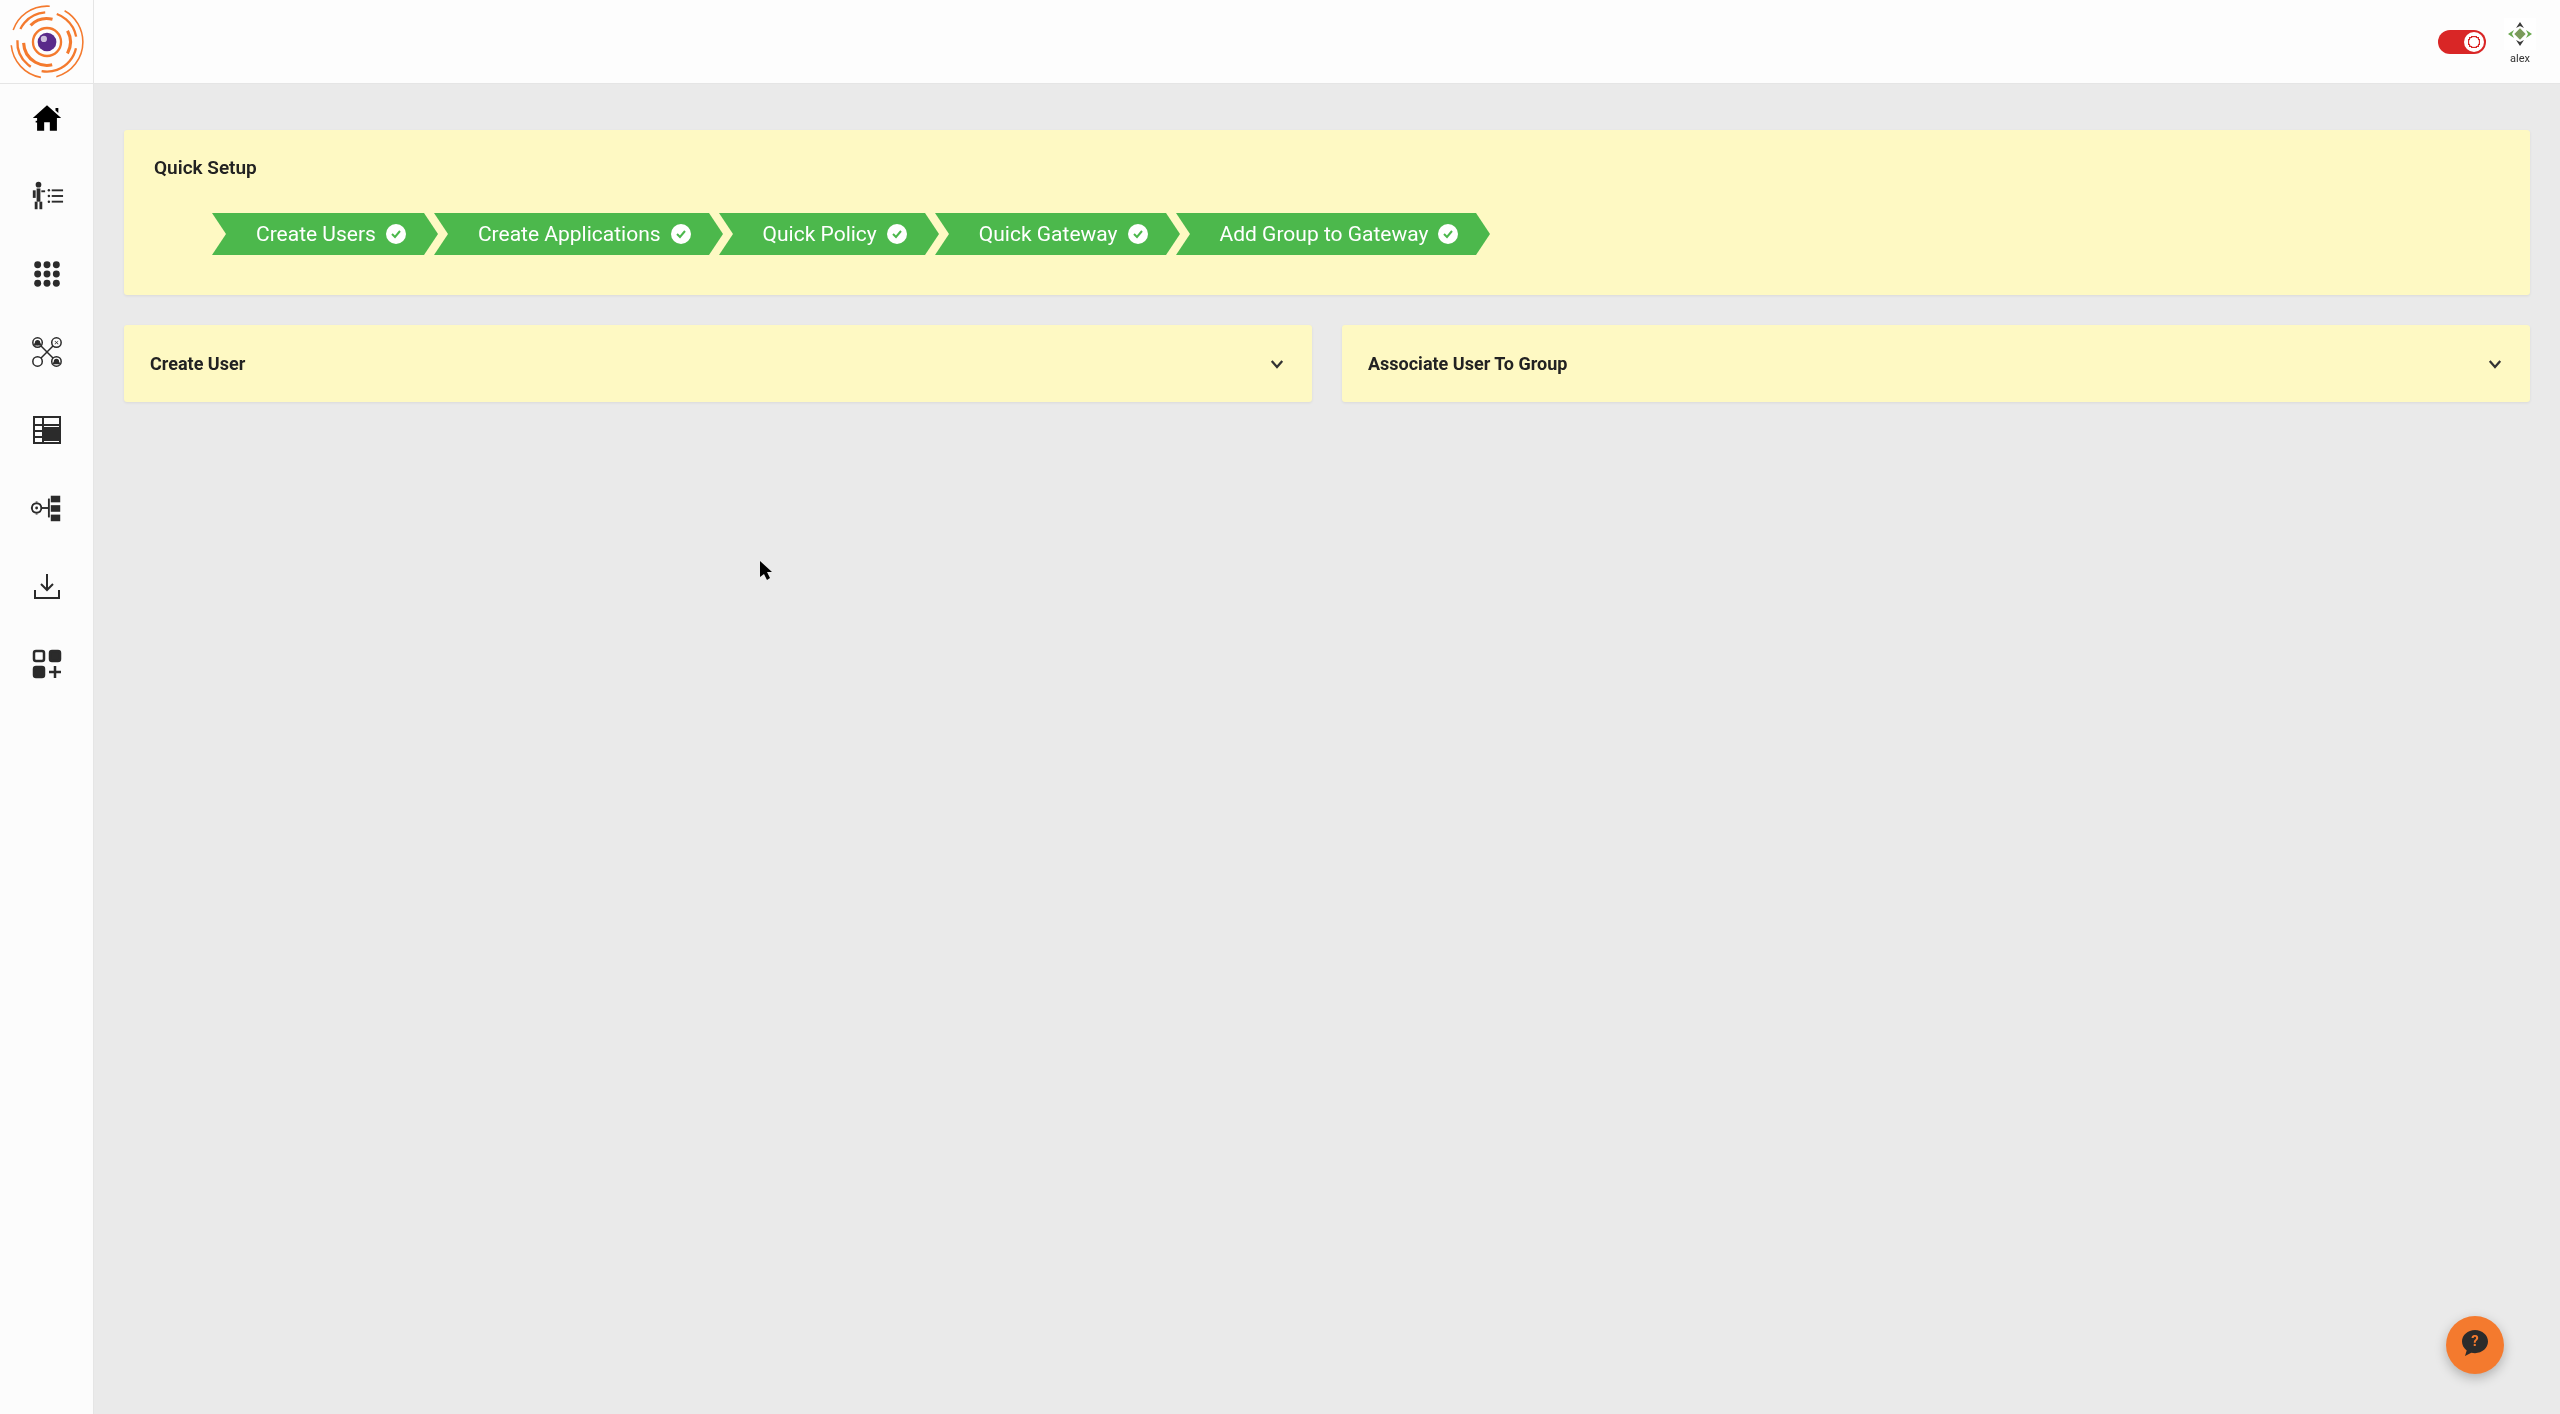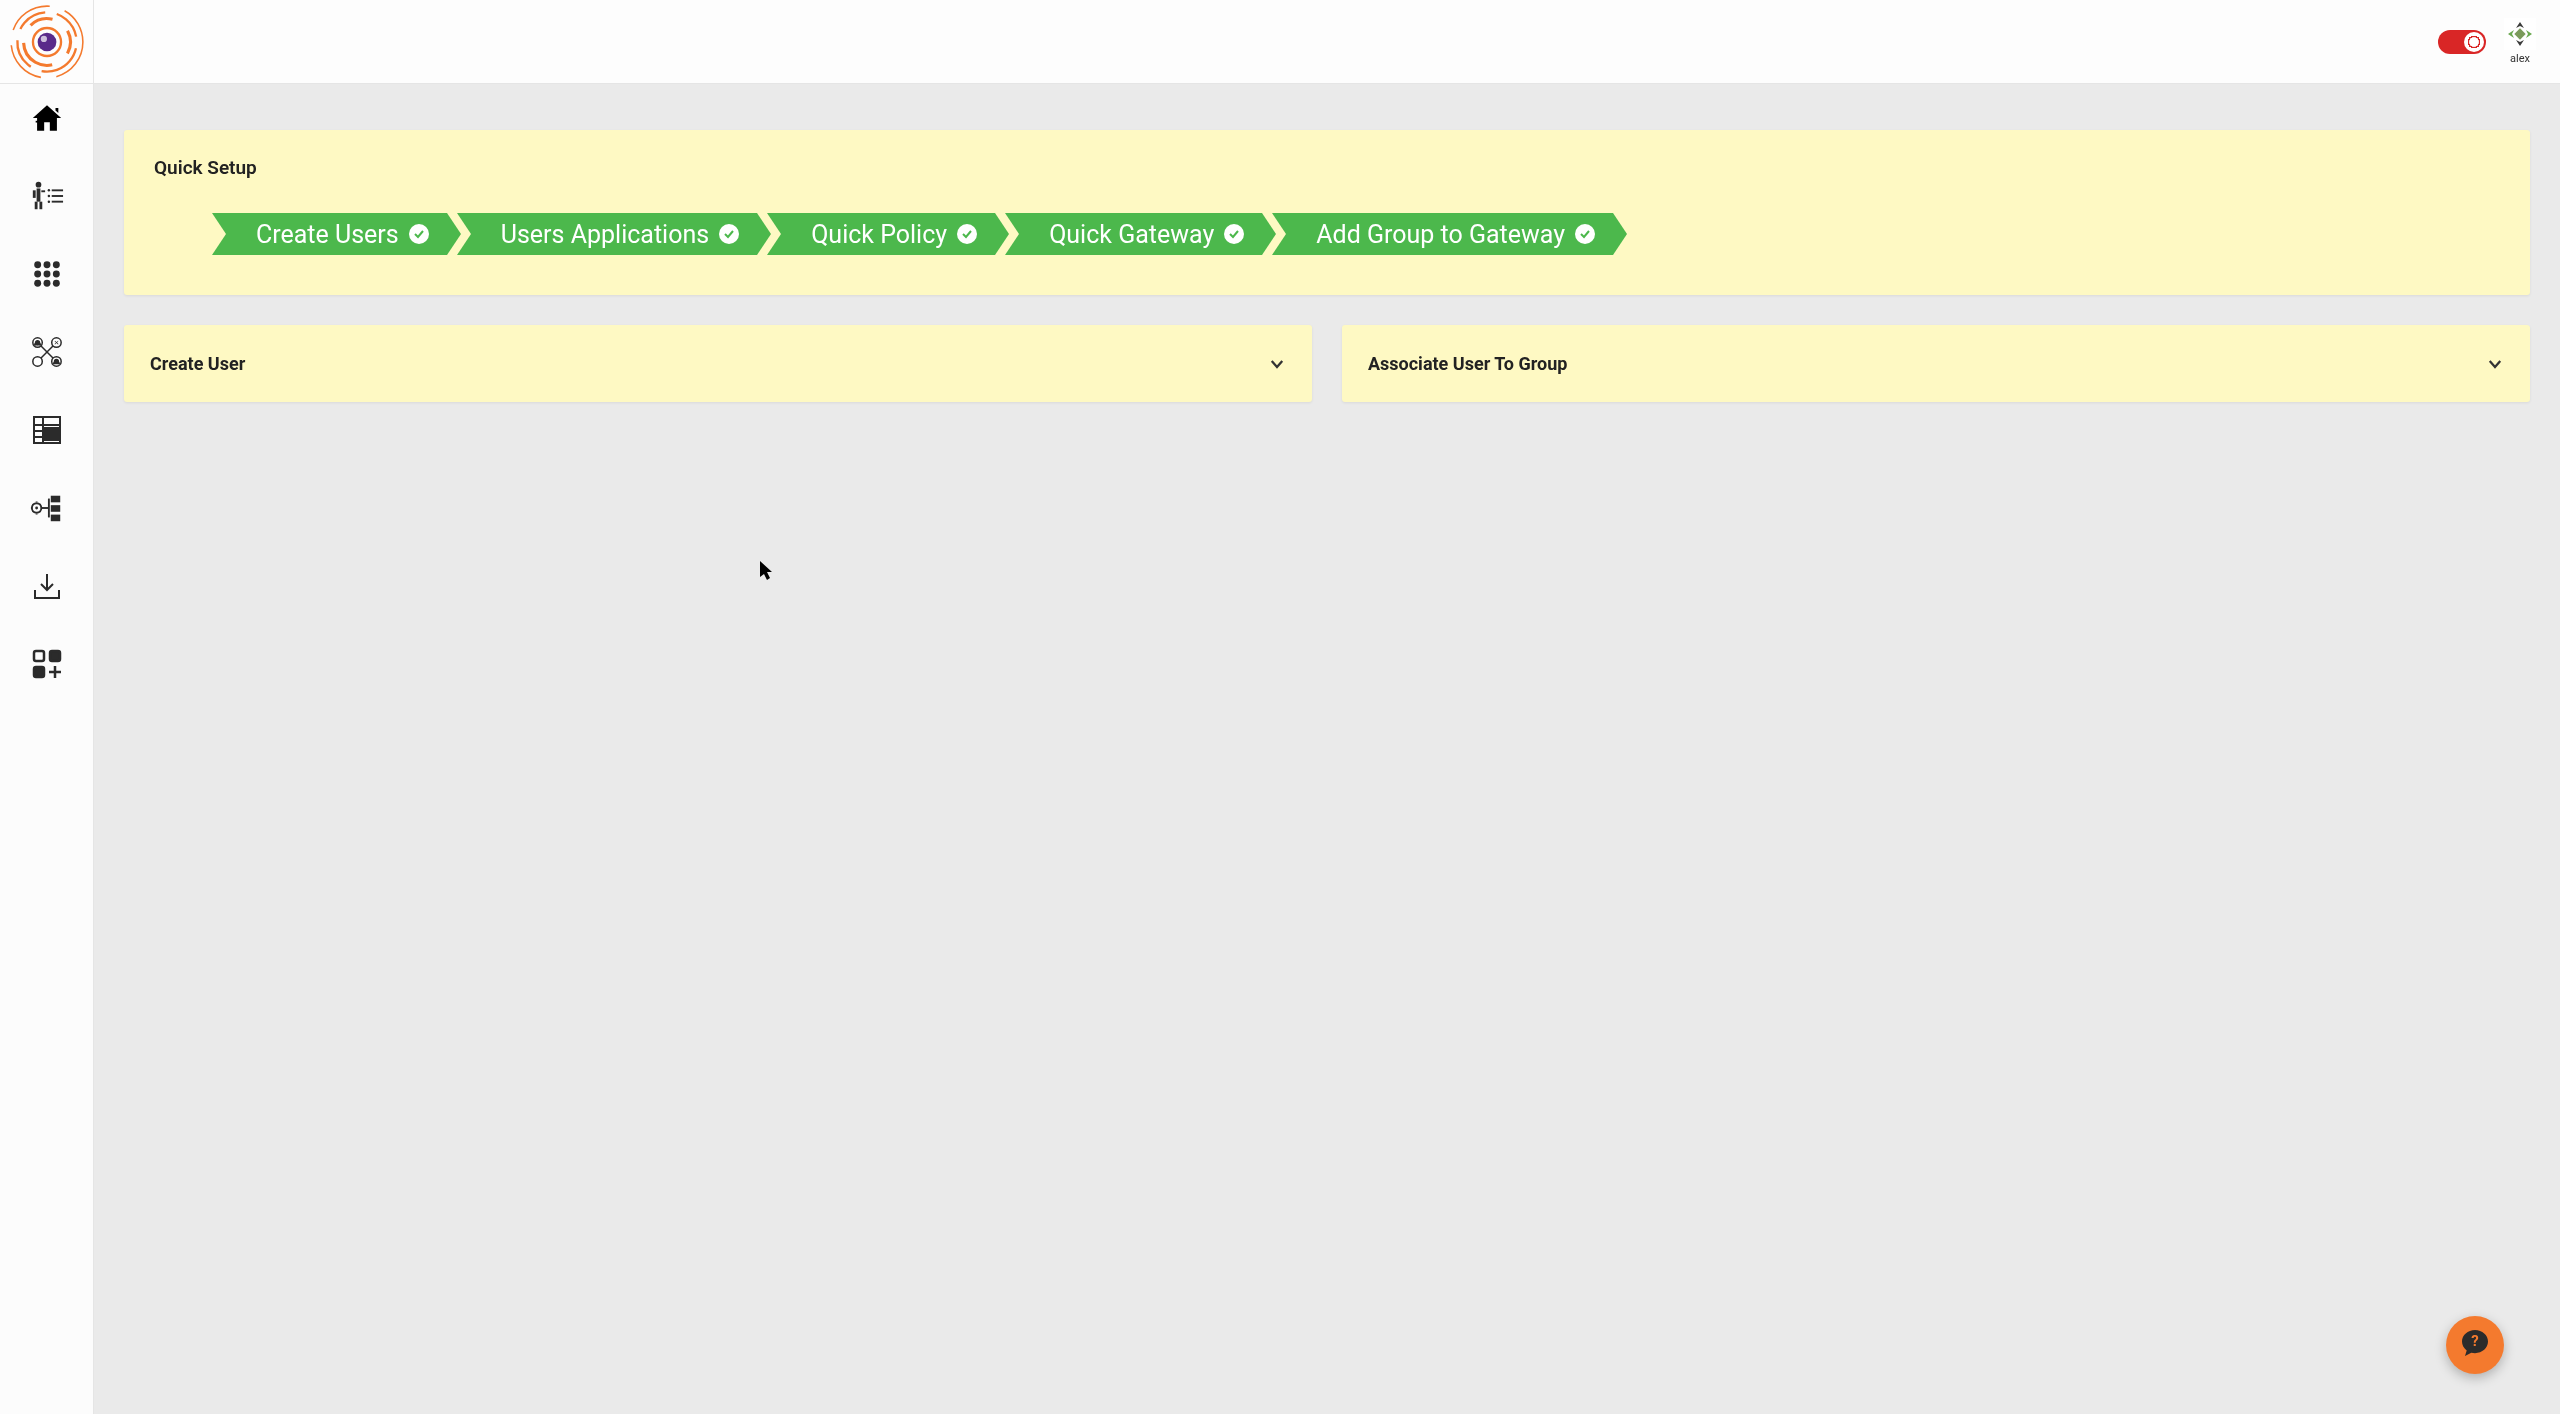--- a/index.html
+++ b/index.html
@@ -113,21 +113,21 @@
   .steps {
     display: flex;
     align-items: center;
     gap: 24px;
     padding-left: 72px;
   }
   .step {
     position: relative;
     background: #4cb84c;
     color: #fff;
-    font-size: 25px;
+    font-size: 21px;
     font-weight: 400;
     height: 42px;
     display: flex;
     align-items: center;
     padding: 0 18px 0 30px;
     gap: 10px;
     cursor: pointer;
   }
   .step::before {
     content: "";
@@ -343,21 +343,21 @@
     <div class="steps">
       <div class="step">
         <span>Create Users</span>
         <span class="check">
             <svg viewBox="0 0 24 24" fill="none" stroke="#4cb84c" stroke-width="4">
               <polyline points="4,12 10,18 20,6"></polyline>
             </svg>
           </span>
       </div>
       <div class="step">
-        <span>Users Applications</span>
+        <span>Create Applications</span>
         <span class="check">
             <svg viewBox="0 0 24 24" fill="none" stroke="#4cb84c" stroke-width="4">
               <polyline points="4,12 10,18 20,6"></polyline>
             </svg>
           </span>
       </div>
       <div class="step">
         <span>Quick Policy</span>
         <span class="check">
             <svg viewBox="0 0 24 24" fill="none" stroke="#4cb84c" stroke-width="4">

